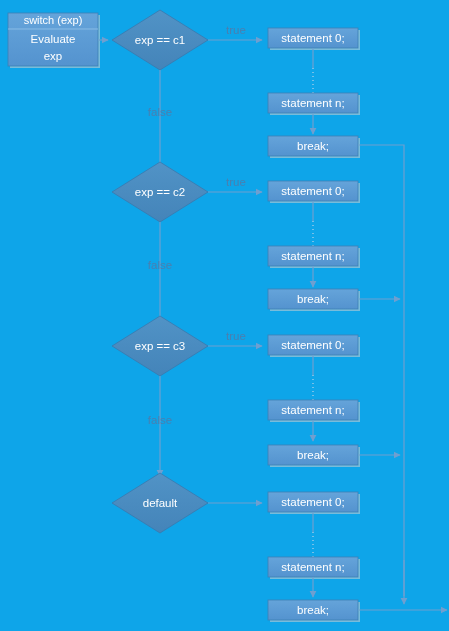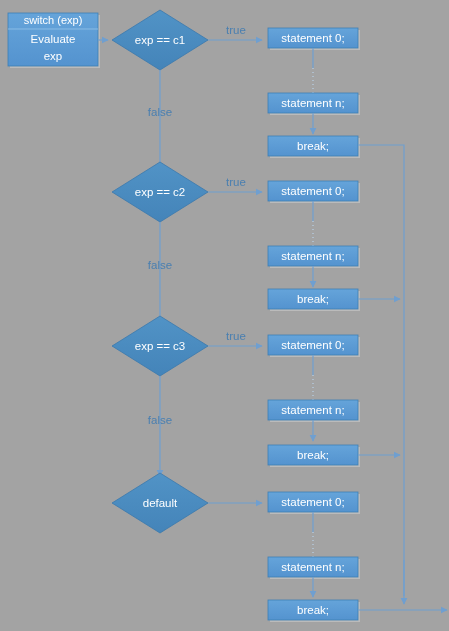--- a/index.html
+++ b/index.html
@@ -7,21 +7,21 @@
     padding: 0;
     background: #ffffff;
   }
   body {
     font-family: "Liberation Sans", sans-serif;
   }
   #diagram-root {
     position: relative;
     width: 449px;
     height: 631px;
-    background: #a3a3a3;
+    background: #0ea5e9;
     overflow: hidden;
   }
   #flow-svg {
     position: absolute;
     left: 0;
     top: 0;
     width: 449px;
     height: 631px;
   }
   .node-text {

